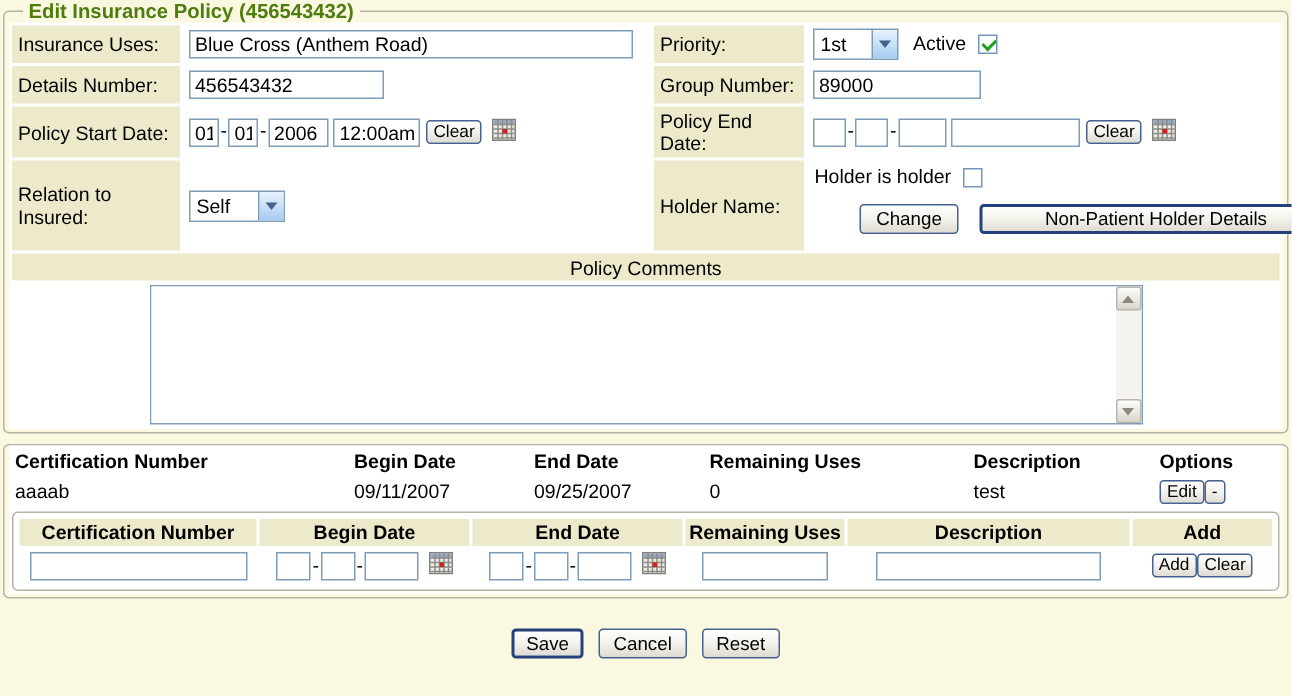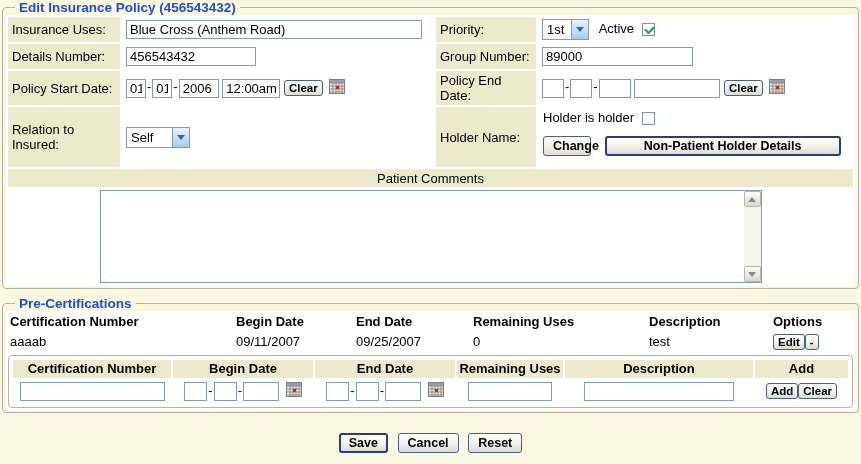--- a/index.html
+++ b/index.html
@@ -9,76 +9,76 @@
     background:#FBF8E1;
     font-family:"Liberation Sans", sans-serif;
     font-size:13px; color:#000;
   }
   fieldset {
     margin:0 2px; padding:0 3px 2px;
     border:1px solid #B5B2A6; border-radius:4px;
     background:transparent;
   }
   legend {
-    font-weight:bold; color:#1d4ed8; font-size:13.5px;
+    font-weight:bold; color:#4d7c0f; font-size:13.5px;
     padding:0 4px; margin-left:9px;
   }
   
   table.form {
     width:100%; border-collapse:separate; border-spacing:2px;
     background:#fff; table-layout:fixed;
   }
   td.lbl { background:#EDEACB; padding:2px 4px; vertical-align:middle; }
   td.fld { background:#fff; padding:1px 4px; vertical-align:middle; white-space:nowrap; }
   tr.r { height:25px; }
   tr.r4 { height:60px; }
   tr.hdr td { background:#EDEACB; text-align:center; height:18px; padding:1px; }
 
   input.inp {
     border:1px solid #7F9DB9; background:#fff; height:19px;
     padding:1px 3px; font-family:"Liberation Sans", sans-serif; font-size:13px;
     vertical-align:middle;
   }
-  .w296{width:296px} .w142{width:130px} .w138{width:151px}
+  .w296{width:296px} .w142{width:130px} .w138{width:112px}
   .d26{width:20px} .d40{width:40px} .d58{width:58px}
   .d22{width:22px} .d32{width:32px} .d86{width:86px}
   .d23{width:23px} .d36{width:36px}
   .w145{width:145px} .w84{width:84px} .w150{width:150px}
   .sep { margin:0 1px; }
 
   
   .xp-select {
     display:inline-flex; align-items:stretch; vertical-align:middle;
     border:1px solid #7F9DB9; background:#fff; height:21px;
   }
   .xp-select-text { padding:2px 4px 0 4px; }
   .xp-select-btn {
     width:17px; margin-left:auto; border-left:1px solid #7F9DB9;
     background:linear-gradient(#E7F2FD,#C0DCF6 60%,#A6CBEF);
     display:flex; align-items:center; justify-content:center;
   }
   .tri { width:0; height:0; border:4px solid transparent; border-top:5px solid #44618F; margin-top:4px; }
-  .sel-priority { width:47px;justify-content:center; }
+  .sel-priority { width:57px;justify-content:center; }
   .sel-relation { width:64px; }
 
   .cb {
     display:inline-block; width:13px; height:13px; position:relative;
     border:1px solid #7596B9; background:#fff; vertical-align:middle; margin-left:4px;
   }
   .cb.checked::after {
     content:""; position:absolute; left:2px; top:2px; width:7px; height:4px;
     border-left:2px solid #21A121; border-bottom:2px solid #21A121;
     transform:rotate(-45deg);
   }
 
   button.btn {
     font-family:"Liberation Sans", sans-serif; font-size:12.5px; color:#000;
     background:linear-gradient(#FFFFFF,#F1F0E9 55%,#DDDBD2);
     border:1px solid #44618F; border-radius:3px;
-    padding:2px 9px; vertical-align:middle; cursor:default;font-weight:bold;
+    padding:2px 9px; vertical-align:middle; cursor:default;
   }
   button.btn.primary { border:2px solid #24417B; padding:1px 8px; }
   button.btn.small { padding:1px 4px; font-size:11.5px; border-radius:3px; }
   button.btn.tiny  { padding:1px 4px; font-size:11.5px; border-radius:3px; }
   .cal { vertical-align:middle; margin-left:3px; display:inline-block; }
 
   
   .comments-wrap { padding:2px 0 3px; text-align:center; }
   .comments-box {
     width:662px; height:93px; margin:0 auto; position:relative;
@@ -109,21 +109,21 @@
   table.addt { width:100%; border-collapse:separate; border-spacing:2px; table-layout:fixed; background:#fff; }
   table.addt td.h { background:#EDEACB; font-weight:bold; text-align:center; height:18px; padding:1px; }
   table.addt td.v { background:#fff; text-align:center; padding:2px 0; white-space:nowrap; }
 
   
   .actions { text-align:center; margin-top:20px; }
   .actions button { margin:0 3px; }
 
   .holder-line1 { padding:2px 0 0 1px; }
   .holder-line2 { padding:11px 0 2px 1px; }
-  .btn-change { width:48px; margin-right:10px; }
+  .btn-change { width:66px; margin-right:10px;margin-left:30px; }
   .btn-nonpatient { width:236px; }
 </style>
 </head>
 <body>
 
 <fieldset>
   <legend>Edit Insurance Policy (456543432)</legend>
 
   <table class="form">
     <colgroup>
@@ -211,21 +211,21 @@
           <span class="cb"></span>
         </div>
         <div class="holder-line2">
           <button class="btn btn-change">Change</button>
           <button class="btn primary btn-nonpatient">Non-Patient Holder Details</button>
         </div>
       </td>
     </tr>
 
     <tr class="hdr">
-      <td colspan="4">Patient Comments</td>
+      <td colspan="4">Policy Comments</td>
     </tr>
 
     <tr>
       <td colspan="4" class="fld comments-wrap">
         <div class="comments-box">
           <textarea value="" style=""></textarea>
           <div class="sb">
             <div class="sb-btn up">
                   <span class="sb-tri-up"></span>
                 </div>
@@ -234,21 +234,20 @@
                 </div>
           </div>
         </div>
       </td>
     </tr>
   </tbody>
     </table>
 </fieldset>
 
 <fieldset class="precert">
-  <legend>Pre-Certifications</legend>
   <div class="pc-inner">
 
     <table class="pc">
       <colgroup>
           <col style="width:226px">
           <col style="width:120px">
           <col style="width:117px">
           <col style="width:176px">
           <col style="width:124px">
           <col>

